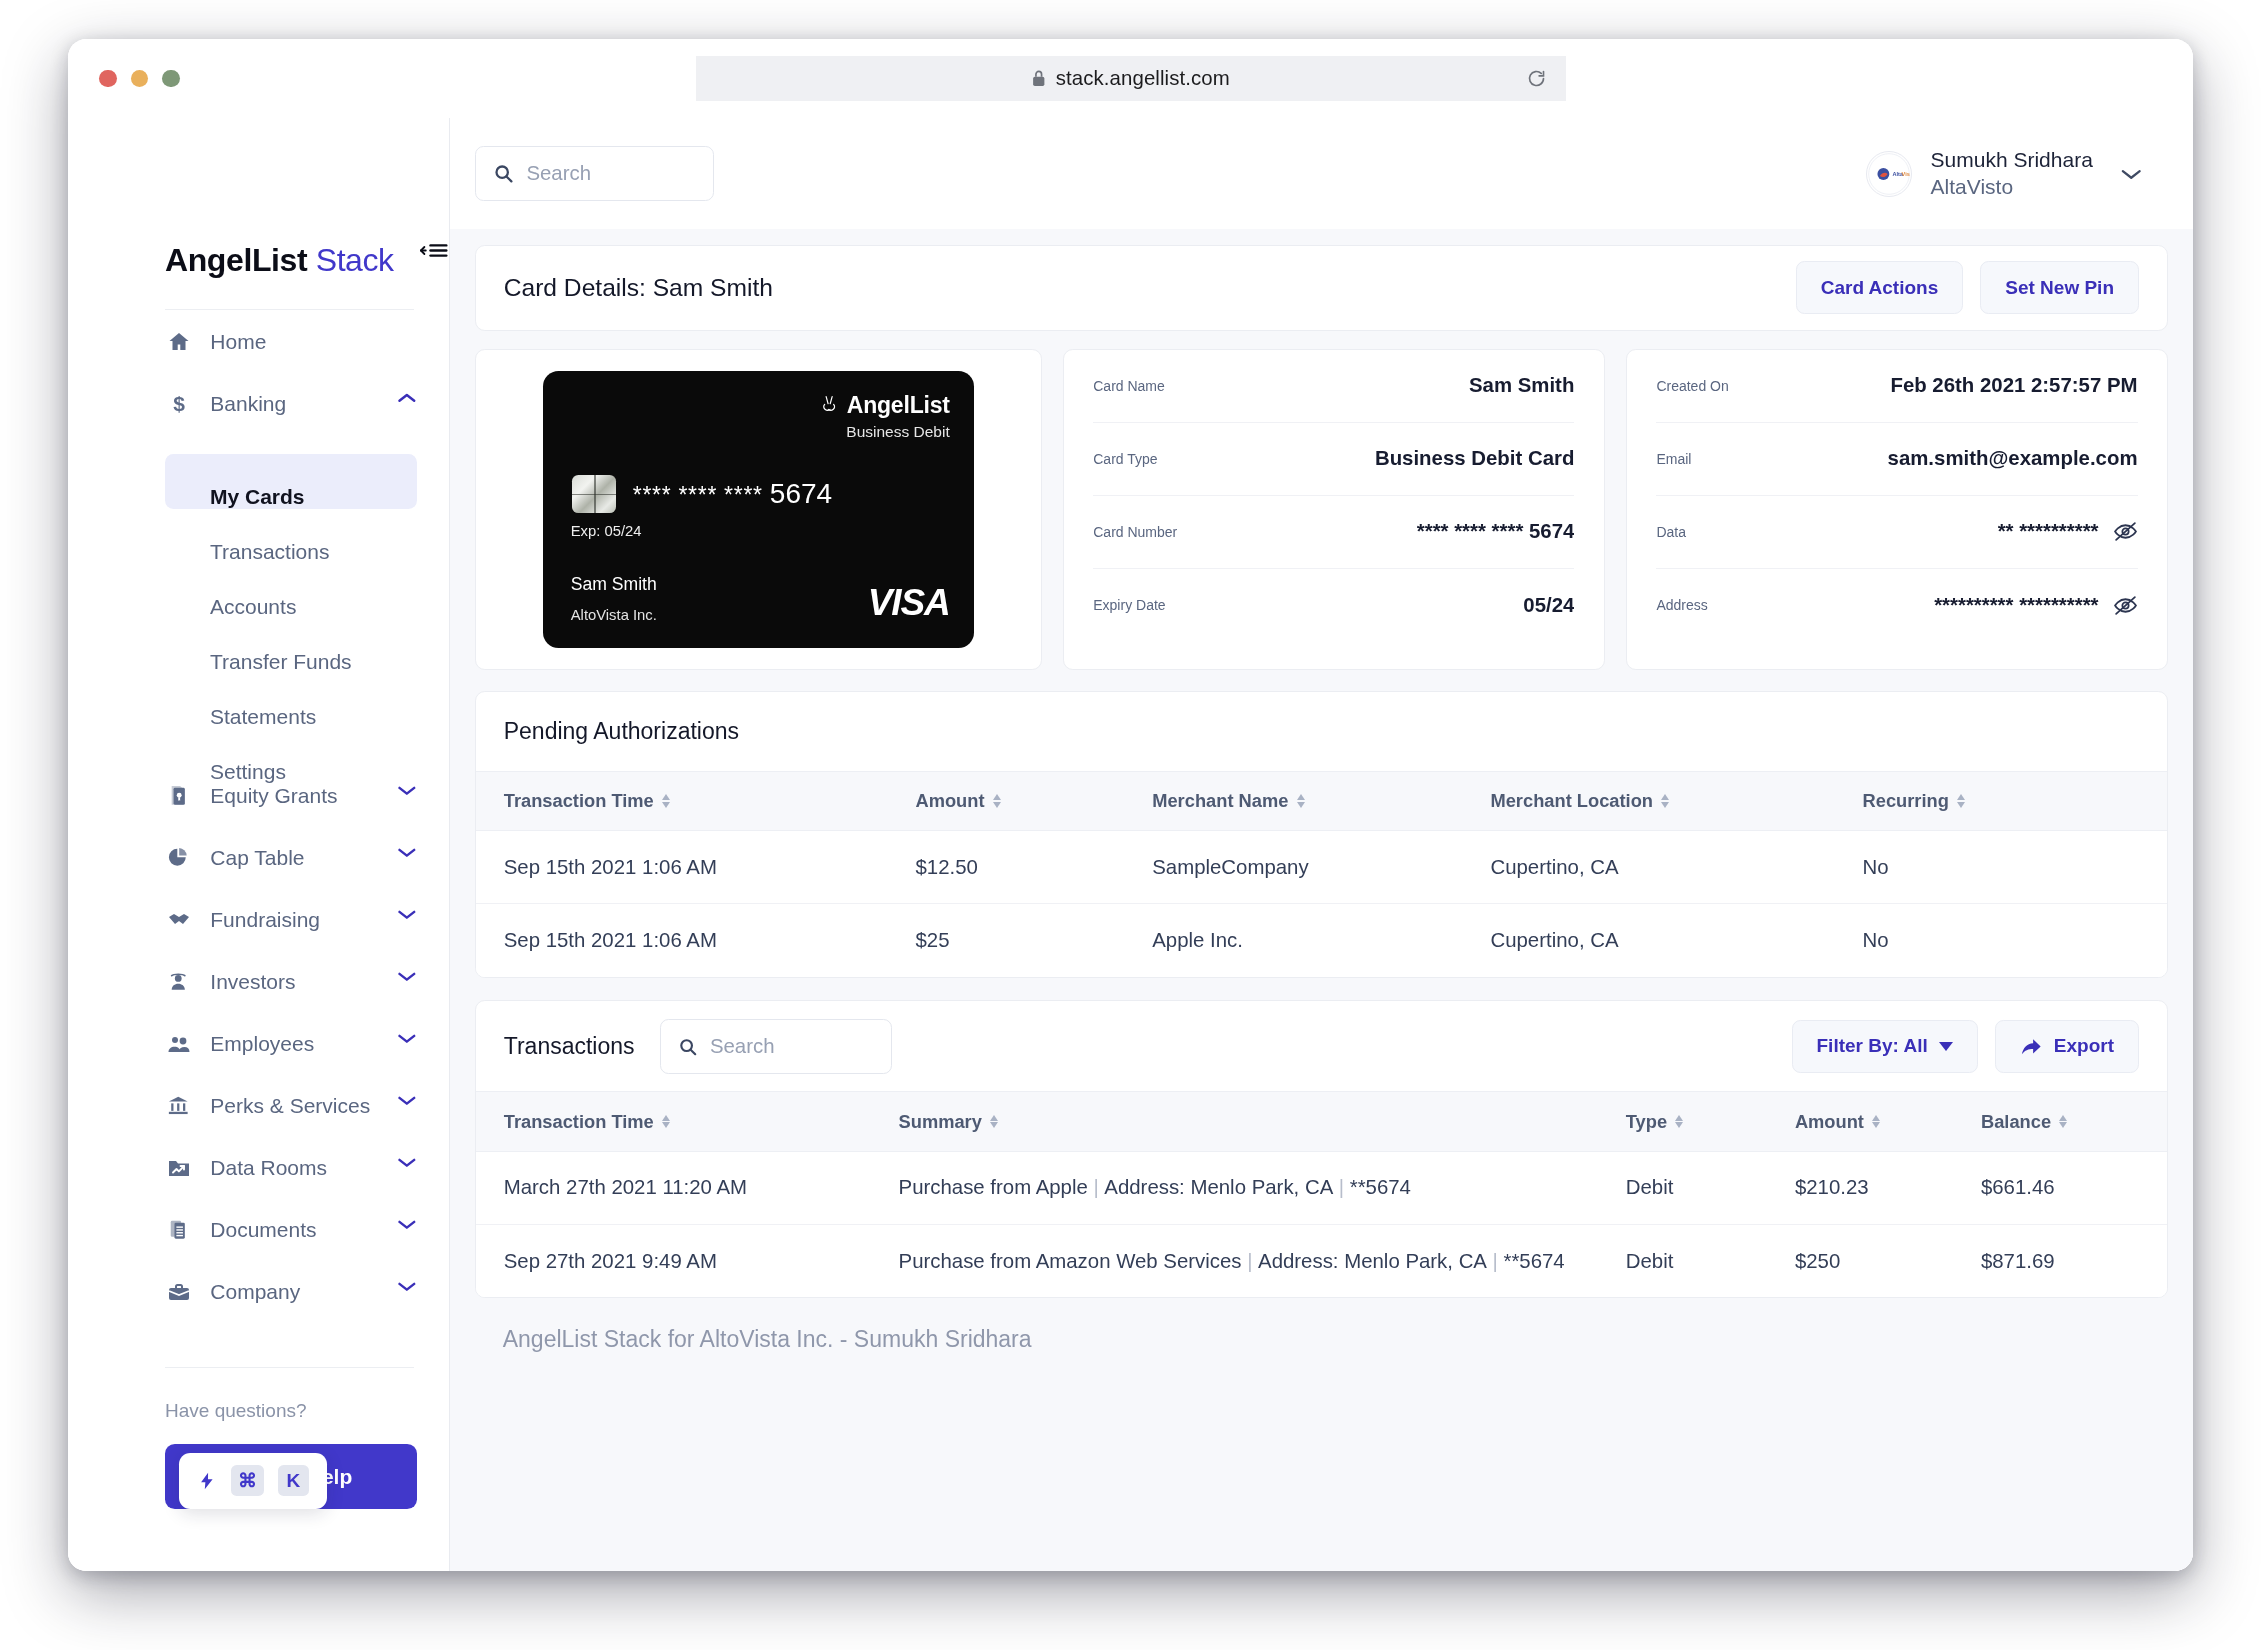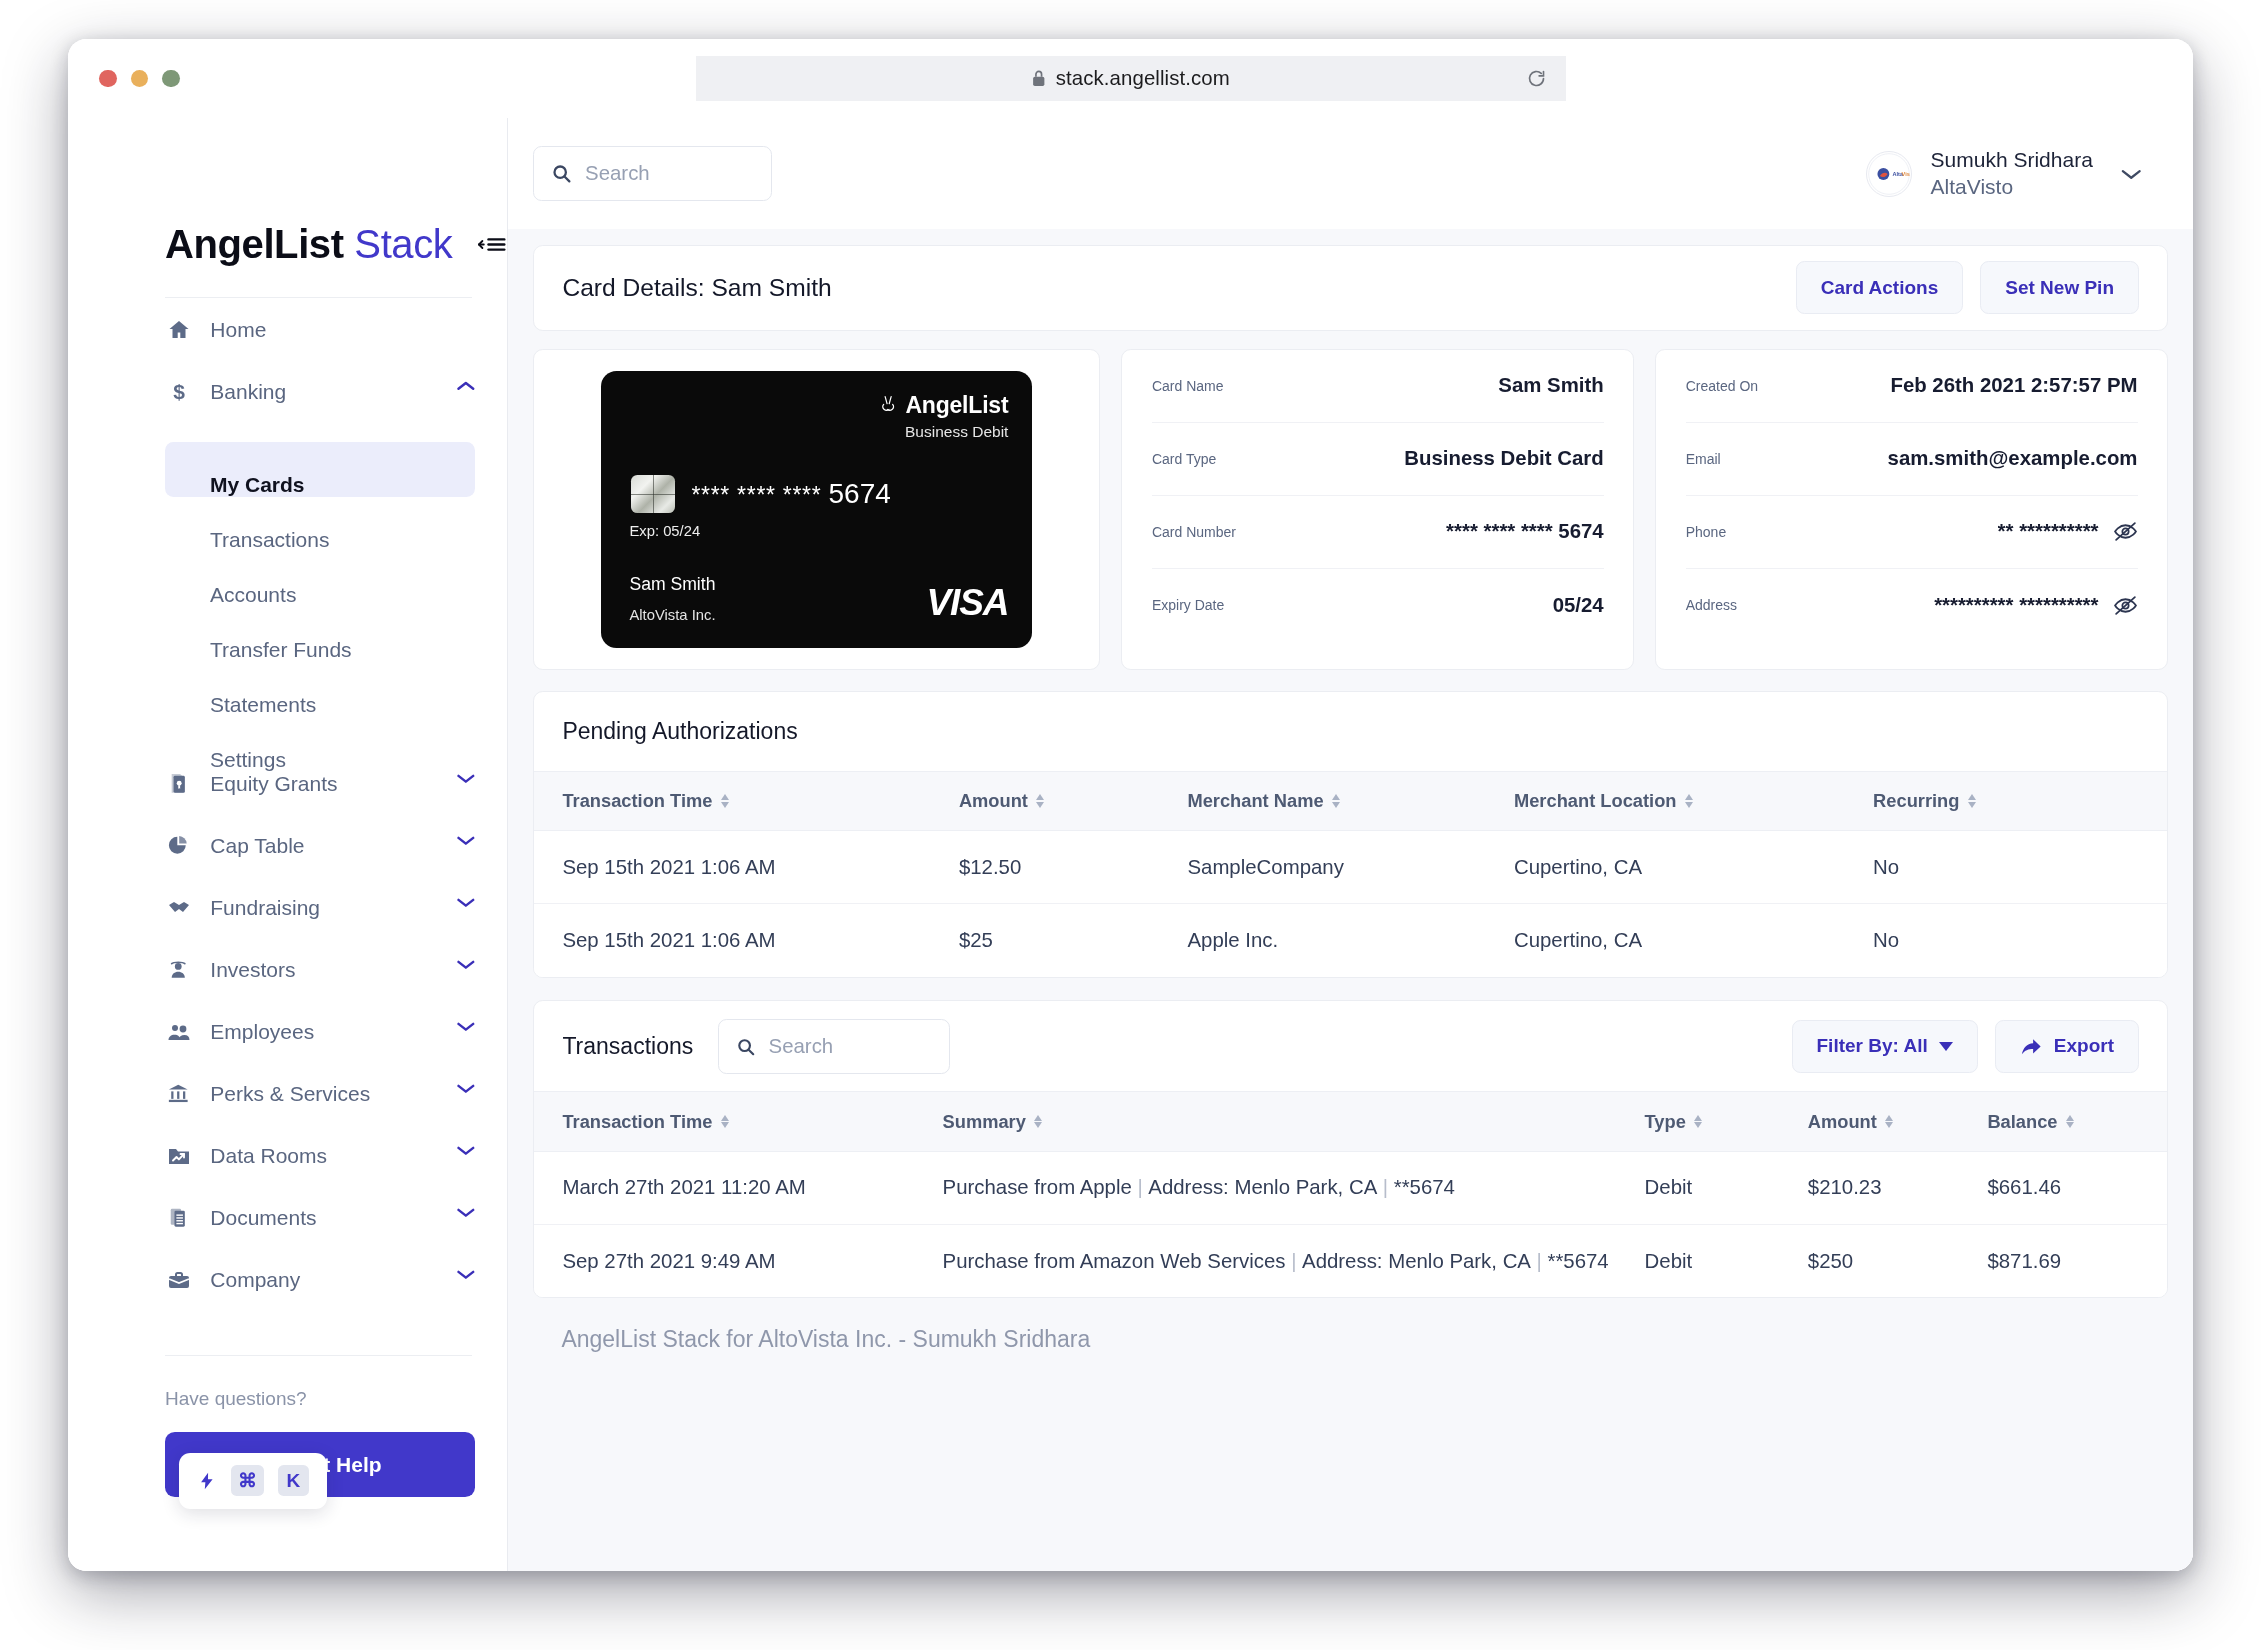--- a/index.html
+++ b/index.html
@@ -66,21 +66,21 @@
     background: #ffffff;
     border-right: 0.7px solid #e9ebf0;
     padding: 0 0 0 0;
     display: flex; flex-direction: column;
     position: relative;
   }
   #brand-wrap {
     display:flex; align-items:center; gap: 24px;
     padding: 104px 0 0 97px;
   }
-  #brand { font-size: 40px; font-weight: 700; letter-spacing: -0.4px; white-space: nowrap; }
+  #brand { font-size: 32px; font-weight: 700; letter-spacing: -0.4px; white-space: nowrap; margin-top: 20px; }
   #brand .b-angellist { color: #0b0d17; }
   #brand .b-stack { color: #4138ca; font-weight: 500; }
   #collapse-icon { display:flex; align-items:center; color:#0b0d17; }
   #brand-divider {
     margin: 29.5px 35px 0 97px;
     height: 0.7px; background: #eceef2;
   }
   #nav { margin-top: 21px; padding: 0 32px 0 97px; }
   .nav-item {
     display: flex; align-items: flex-start;
@@ -681,21 +681,21 @@
             <div class="card-panel detail-panel">
               <div class="detail-row">
                 <span class="detail-label">Created On</span>
                 <span class="detail-value">Feb 26th 2021 2:57:57 PM</span>
               </div>
               <div class="detail-row">
                 <span class="detail-label">Email</span>
                 <span class="detail-value">sam.smith@example.com</span>
               </div>
               <div class="detail-row">
-                <span class="detail-label">Phone</span>
+                <span class="detail-label">Data</span>
                 <span class="detail-value">** **********</span>
                 <span class="eye-btn">
                   <svg width="25" height="21" viewBox="0 0 24 20" fill="none" stroke="#2c3550" stroke-width="1.7" stroke-linecap="round">
                     <path d="M2 10s3.6-6 10-6 10 6 10 6-3.6 6-10 6-10-6-10-6z"></path>
                     <circle cx="12" cy="10" r="3"></circle>
                     <path d="M3 18 21 2"></path>
                   </svg>
                 </span>
               </div>
               <div class="detail-row">

